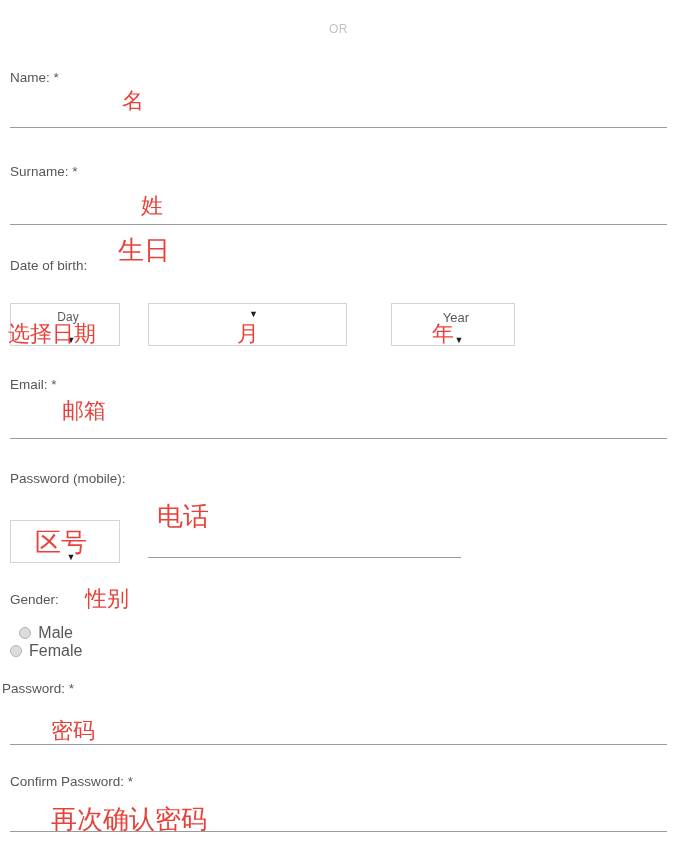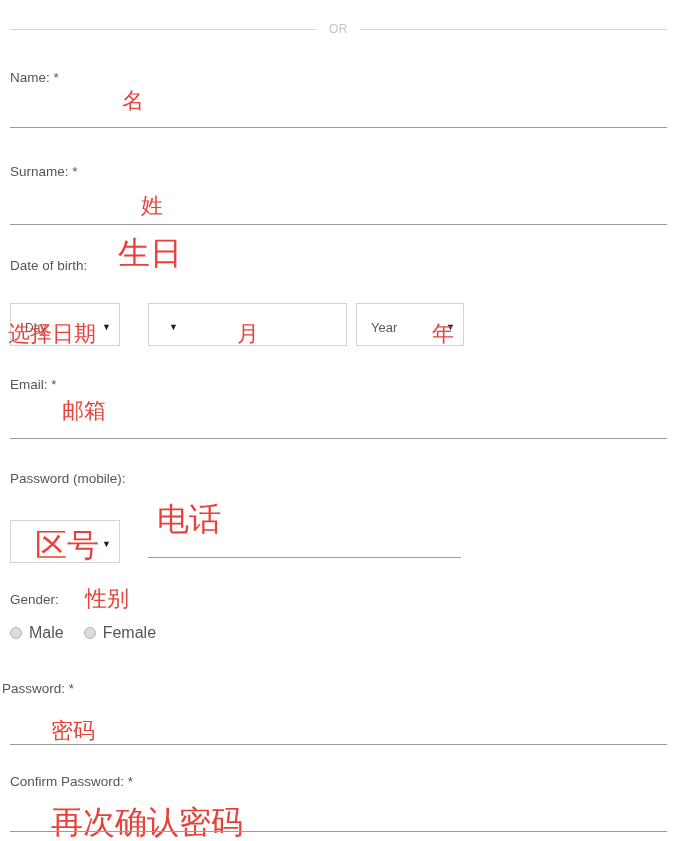--- a/index.html
+++ b/index.html
@@ -10,21 +10,21 @@
   body {
     width: 686px;
     height: 841px;
     position: relative;
     overflow: hidden;
     font-family: "Liberation Sans", "DejaVu Sans", sans-serif;
     color: #555555;
     -webkit-font-smoothing: antialiased;
   }
 
-  .abs { position: absolute; }
+  .abs { position: absolute; flex-direction: column; }
 
   
   #or-divider {
     left: 10px;
     top: 20px;
     width: 657px;
     height: 18px;
     display: flex;
     align-items: center;
   }
@@ -63,21 +63,21 @@
   }
 
   
   .annot {
     color: #e8413a;
     font-family: "DejaVu Sans", "Liberation Sans", sans-serif;
     font-size: 22px;
     line-height: 1;
     white-space: nowrap;
   }
-  .annot.lg { font-size: 32px; }
+  .annot.lg { font-size: 26px; }
 
   
   .select-box {
     border: 1px solid #d4d4d4;
     background: #ffffff;
     box-sizing: border-box;
     height: 43px;
     display: flex;
     align-items: center;
     padding: 6px 8px 0 14px;
@@ -148,21 +148,21 @@
   <span class="sel-text" style="font-size:12px;">Day</span>
   <span class="caret">▼</span>
 </div>
 <div class="abs annot" style="left:8px; top:323px;">选择日期</div>
 
 <div class="abs select-box" style="left:148px; top:303px; width:199px;">
   <span class="caret">▼</span>
 </div>
 <div class="abs annot" style="left:237px; top:323px;">月</div>
 
-<div class="abs select-box" style="left:356px; top:303px; width:108px;">
+<div class="abs select-box" style="left:391px; top:303px; width:124px;">
   <span class="sel-text">Year</span>
   <span class="caret">▼</span>
 </div>
 <div class="abs annot" style="left:432px; top:323px;">年</div>
 
 <div class="abs field-label" style="left:10px; top:377px;">Email: *</div>
 <div class="abs annot" style="left:62px; top:400px;">邮箱</div>
 <div class="abs" style="left:10px; top:370px; width:657px; height:66px;"></div>
 <div class="abs underline" style="top:438px;"></div>
 

